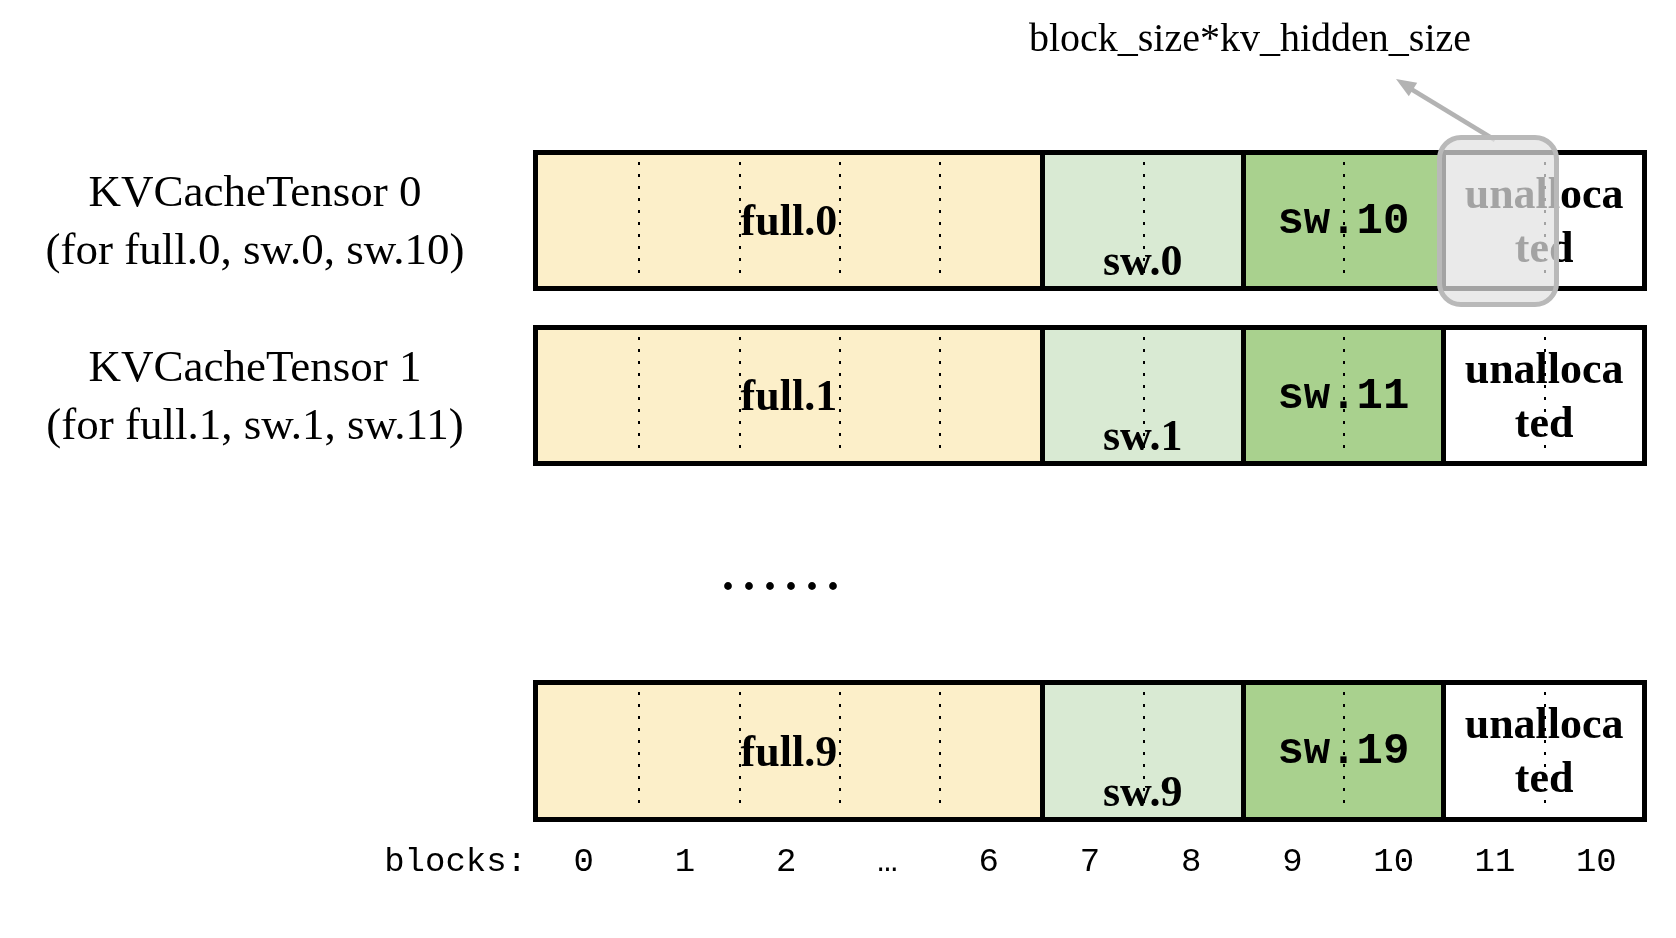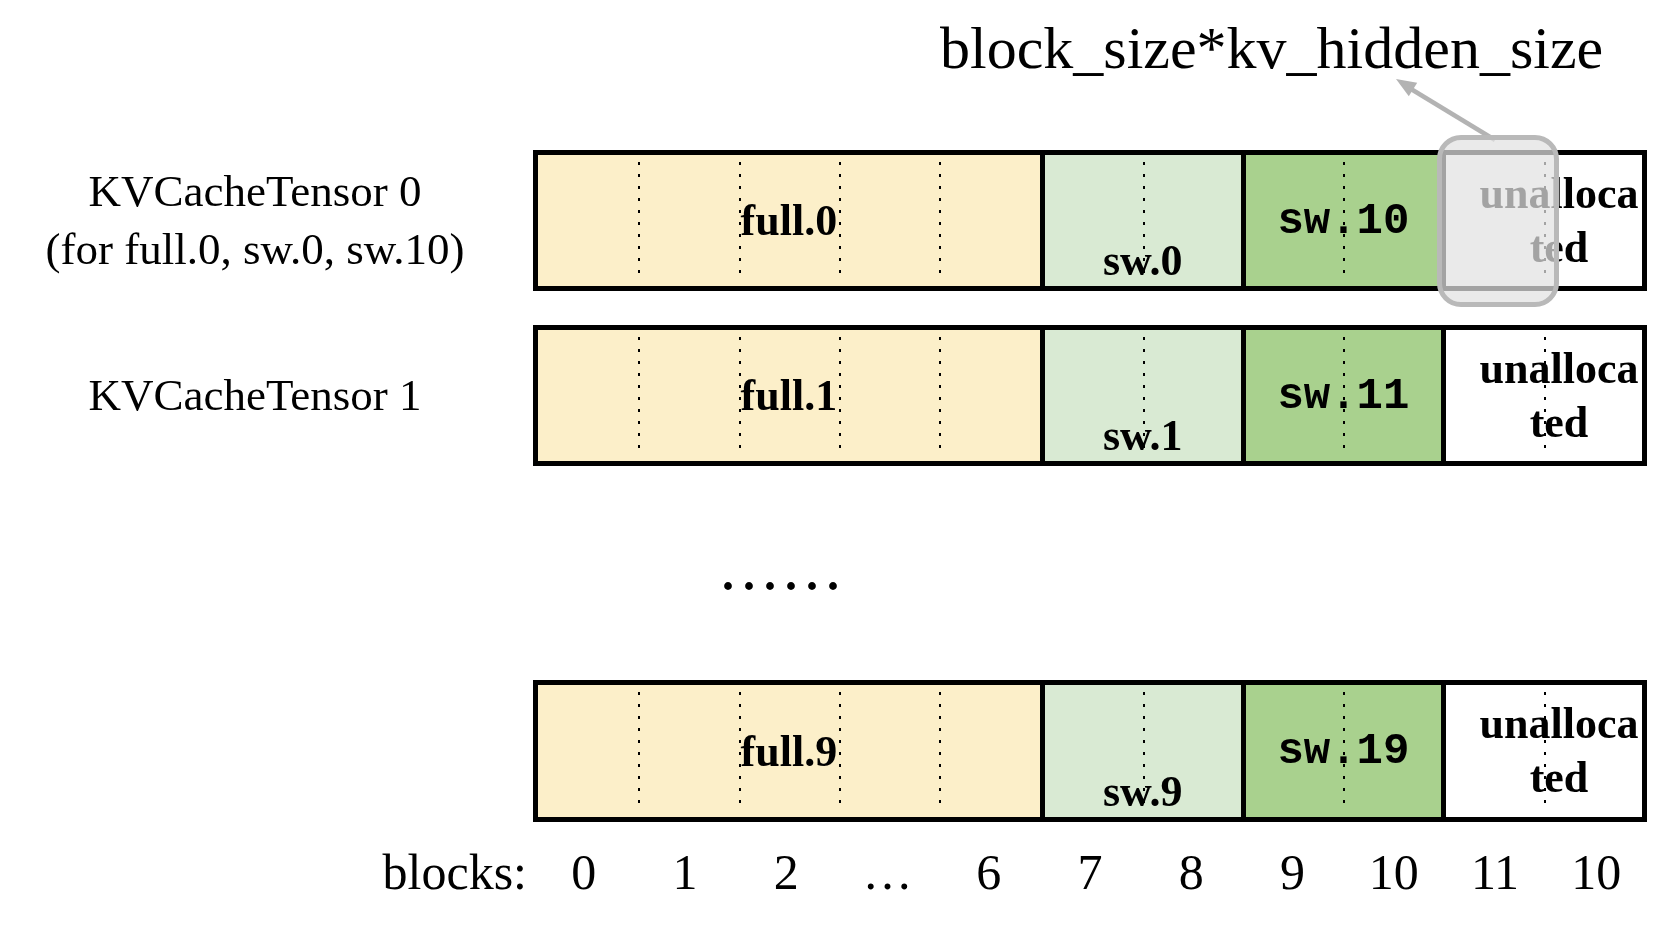--- a/index.html
+++ b/index.html
@@ -2,57 +2,57 @@
 <html style="--full-segment: #FCEFC9; --sw-light: #D9EAD3; --sw-dark: #A9D18E; --unallocated: #FFFFFF; --outline: #000000; --highlight: #B9B9B9; --arrow: #B3B3B3; --text: #000000;"><head>
 <meta charset="utf-8">
 <style>
   html,body{margin:0;padding:0;background:#ffffff;}
   .canvas{
     position:relative;width:1676px;height:938px;overflow:hidden;background:#ffffff;
     font-family:"Liberation Serif","DejaVu Serif",serif;color:var(--text,#000);
   }
   .annotation-label{
     position:absolute;left:940px;top:14px;width:620px;text-align:center;
-    font-size:60px;white-space:nowrap;
+    font-size:40px;white-space:nowrap;
   }
   .annotation-arrow{position:absolute;left:1370px;top:62px;width:140px;height:85px;}
   .row{position:absolute;left:0;width:1676px;}
   .row-label{
     position:absolute;left:5px;top:0;width:500px;height:100%;
     display:flex;flex-direction:column;justify-content:center;
     text-align:center;font-size:45px;line-height:1.28;white-space:nowrap;
   }
   .bar{
     position:absolute;left:533px;top:0;width:1114px;height:100%;
     border:5px solid var(--outline);box-sizing:border-box;display:flex;background:#c4b5fd;
   }
   .seg{
     position:relative;box-sizing:border-box;display:flex;align-items:center;justify-content:center;
   }
   .seg + .seg{border-left:5px solid var(--outline);}
   .seg-full{flex:0 0 45.4545%;background:var(--full-segment);}
   .seg-swl{flex:0 0 18.1818%;background:var(--sw-light);align-items:flex-end;}
   .seg-swd{flex:0 0 18.1818%;background:var(--sw-dark);font-family:Liberation Mono, monospace;}
-  .seg-un{flex:1 1 auto;background:var(--unallocated);justify-content:flex-end;}
+  .seg-un{flex:1 1 auto;background:var(--unallocated);}
   .dv{
     position:absolute;top:7px;bottom:7px;width:2px;
     background-image:repeating-linear-gradient(to bottom,var(--outline) 0 3px,transparent 3px 12px);
   }
   .seg-label{font-weight:bold;font-size:44px;z-index:2;}
   .unalloc{width:166px;word-break:break-all;text-align:center;line-height:1.22;}
   .highlight-box{
     position:absolute;left:1437px;top:135px;width:112px;height:162px;
     border:5px solid var(--highlight);border-radius:24px;
     background:rgba(226,226,226,0.72);z-index:5;
   }
   .ellipsis{
     position:absolute;left:722px;top:546px;font-size:48px;font-weight:bold;
     letter-spacing:9px;white-space:nowrap;
   }
-  .axis{position:absolute;top:843px;left:0;width:1676px;height:64px;font-size:50px;}
+  .axis{position:absolute;top:843px;left:0;width:1676px;height:64px;font-size:34px;font-family:Liberation Mono, monospace;}
   .axis-label{position:absolute;left:0;top:0;width:527px;text-align:right;}
   .ticks{position:absolute;left:533px;top:0;width:1114px;display:flex;}
   .tick{flex:1 1 0;text-align:center;}
 </style>
 </head>
 <body>
 
 <div class="canvas">
 
   <div class="annotation-label">block_size*kv_hidden_size</div>
@@ -88,20 +88,21 @@
         <span class="seg-label unalloc">unallocated</span>
       </div>
     </div>
   </div>
 
   <div class="highlight-box"></div>
 
   <div class="row" style="top:325px;height:141px;padding-left:23px;">
     <div class="row-label">
       <div>KVCacheTensor 1</div>
+      <div>(for full.1, sw.1, sw.11)</div>
     </div>
     <div class="bar">
       <div class="seg seg-full">
         <i class="dv" style="left:20%"></i>
         <i class="dv" style="left:40%"></i>
         <i class="dv" style="left:60%"></i>
         <i class="dv" style="left:80%"></i>
         <span class="seg-label">full.1</span>
       </div>
       <div class="seg seg-swl">

